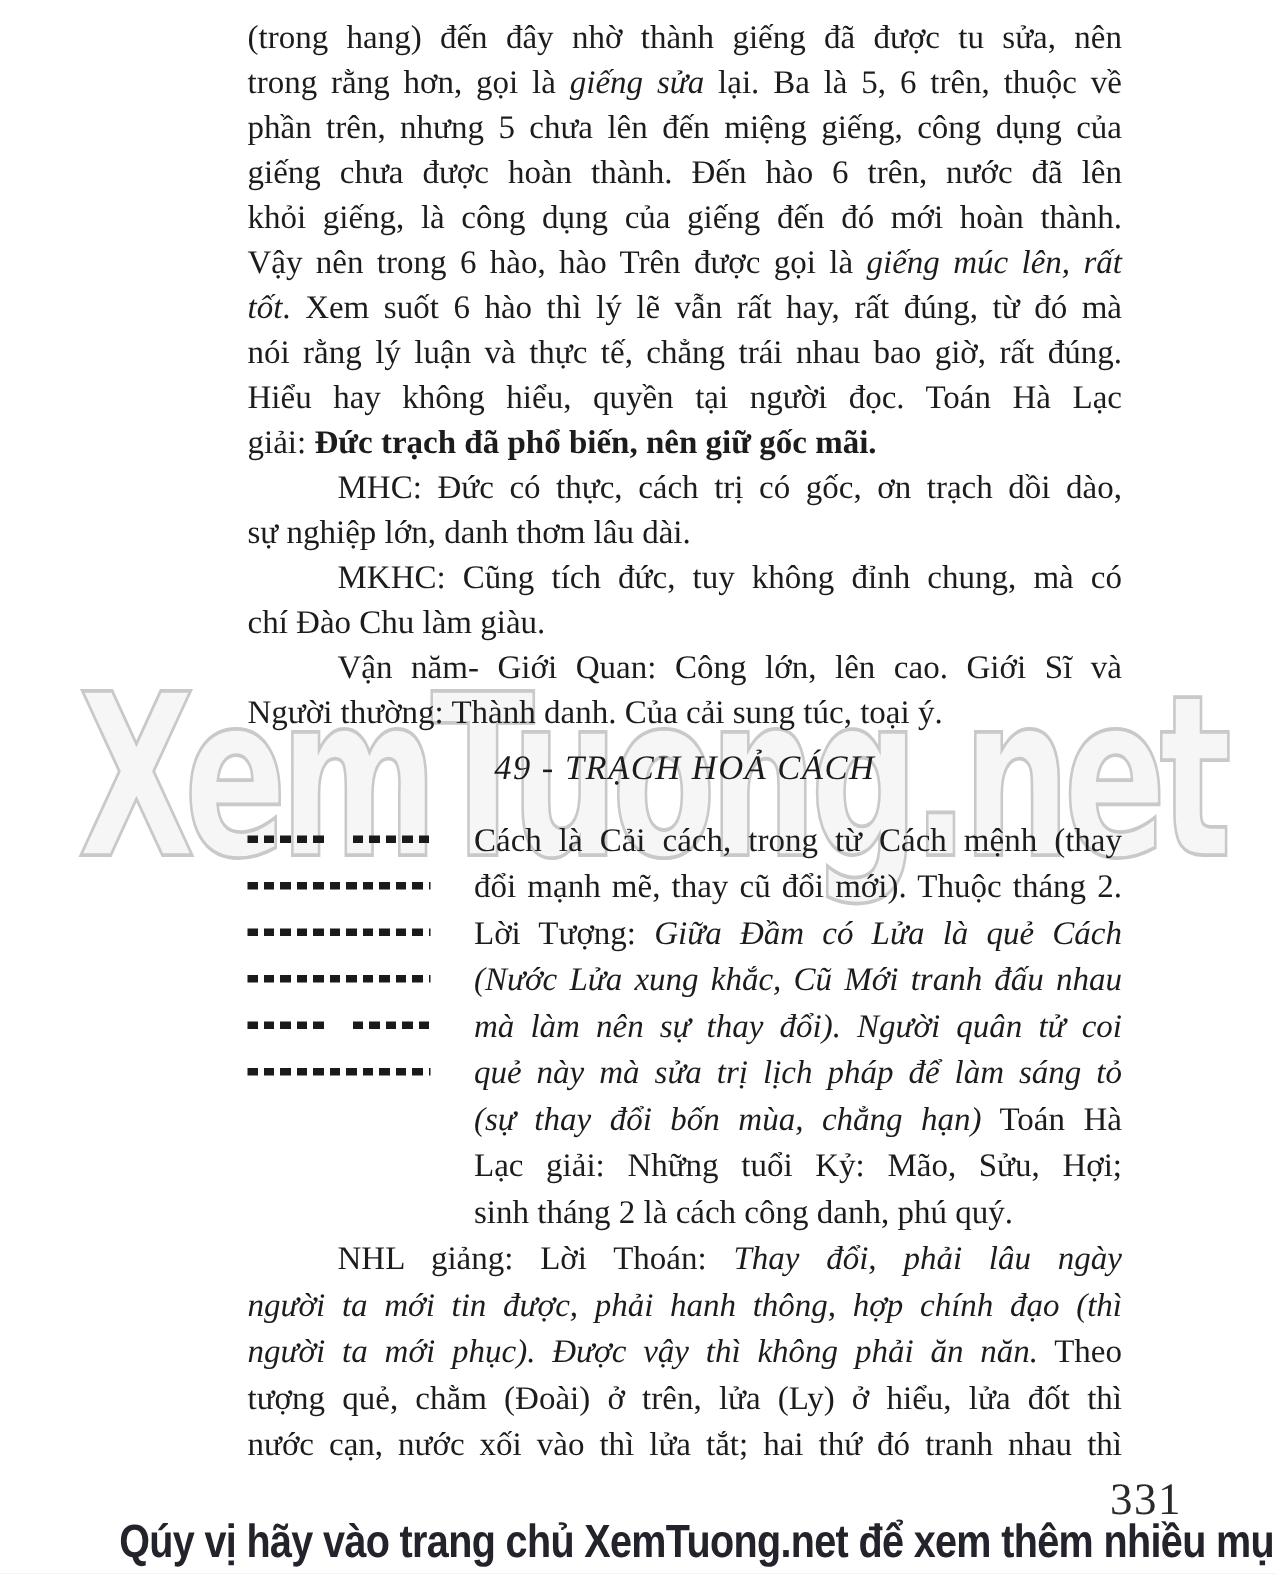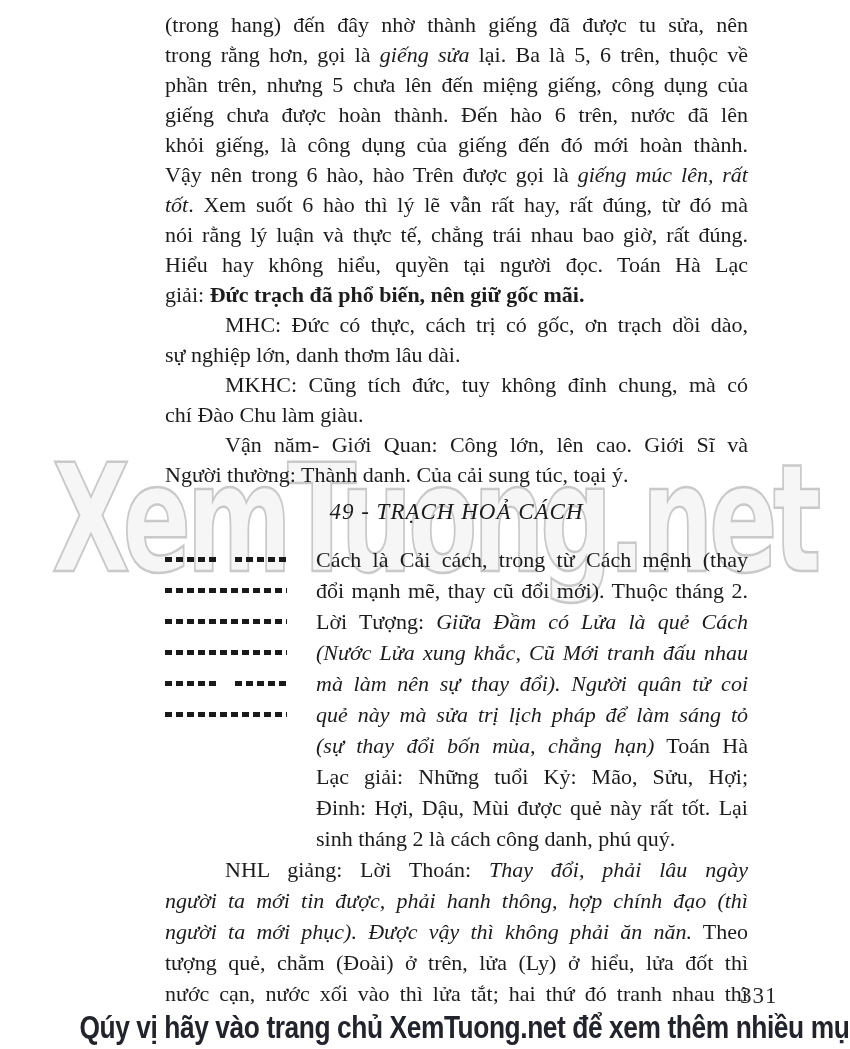--- a/index.html
+++ b/index.html
@@ -78,21 +78,21 @@
   .hexrow.solid .bar{width:122px;}
   .hexrow.broken{justify-content:space-between;width:122px;}
   .hexrow.broken .bar{width:52px;}
   .hex-text{flex:1 1 auto;line-height:31px;}
   .para.nhl{line-height:31px;}
   
   .page-number{
     position:absolute;
     left:740px;top:983px;
     z-index:3;
-    font-size:23px;
+    font-size:30px;
     color:#2a2a2a;
     letter-spacing:1px;
     font-family:Liberation Serif, serif;
   }
   .footer{
     position:absolute;
     left:0;right:0;bottom:3px;
     z-index:2;
     text-align:center;
   }
@@ -172,21 +172,20 @@
         </div>
       <div class="hex-text para">
           <div class="tline"><span class="s-b">Cách</span><span> là Cải cách, trong từ Cách mệnh (thay</span></div>
           <div class="tline"><span>đổi mạnh mẽ, thay cũ đổi mới). Thuộc tháng 2.</span></div>
           <div class="tline"><span class="s-b">Lời Tượng</span><span>: </span><span class="s-i">Giữa Đầm có Lửa là quẻ Cách</span></div>
           <div class="tline"><span class="s-i">(Nước Lửa xung khắc, Cũ Mới tranh đấu nhau</span></div>
           <div class="tline"><span class="s-i">mà làm nên sự thay đổi). Người quân tử coi</span></div>
           <div class="tline"><span class="s-i">quẻ này mà sửa trị lịch pháp để làm sáng tỏ</span></div>
           <div class="tline"><span class="s-i">(sự thay đổi bốn mùa, chẳng hạn)</span><span> </span><span class="s-b">Toán Hà</span></div>
           <div class="tline"><span class="s-b">Lạc giải</span><span>: Những tuổi </span><span class="s-b">Kỷ: Mão, Sửu, Hợi;</span></div>
-          <div class="tline"><span class="s-b">Đinh: Hợi, Dậu, Mùi</span><span> được quẻ này rất tốt. Lại</span></div>
           <div class="tline end"><span>sinh tháng 2 là cách công danh, phú quý.</span></div>
         </div>
     </div>
 
     <div class="para nhl">
         <div class="tline ind"><span>NHL giảng: Lời Thoán: </span><span class="s-i">Thay đổi, phải lâu ngày</span></div>
         <div class="tline"><span class="s-i">người ta mới tin được, phải hanh thông, hợp chính đạo (thì</span></div>
         <div class="tline"><span class="s-i">người ta mới phục). Được vậy thì không phải ăn năn.</span><span> Theo</span></div>
         <div class="tline"><span>tượng quẻ, chằm (Đoài) ở trên, lửa (Ly) ở hiểu, lửa đốt thì</span></div>
         <div class="tline"><span>nước cạn, nước xối vào thì lửa tắt; hai thứ đó tranh nhau thì</span></div>

